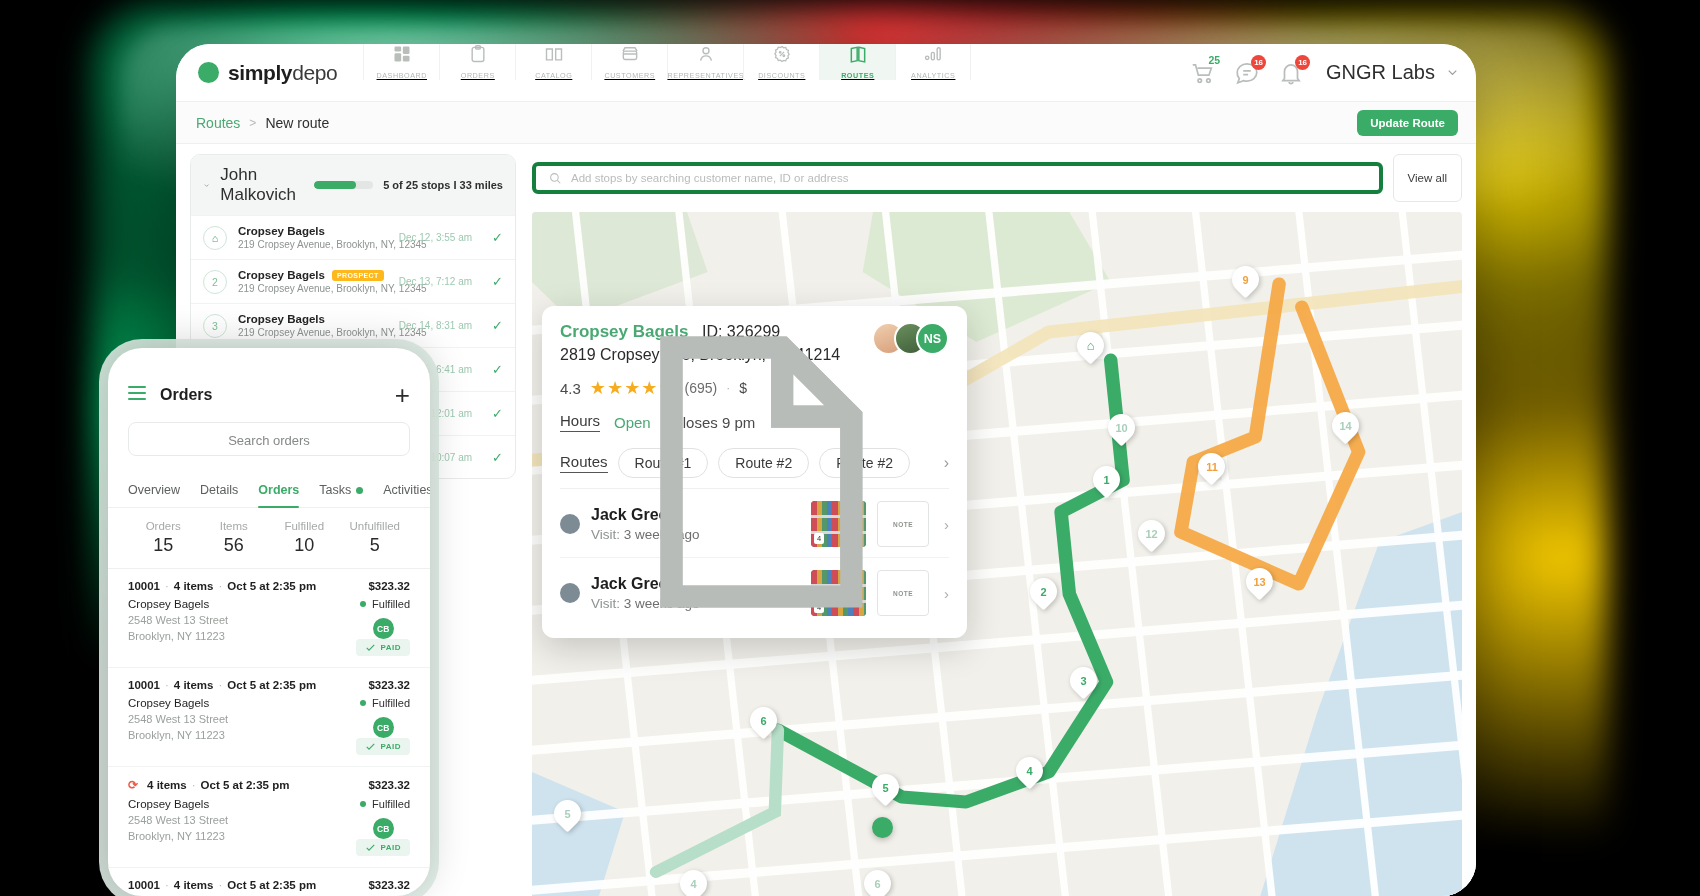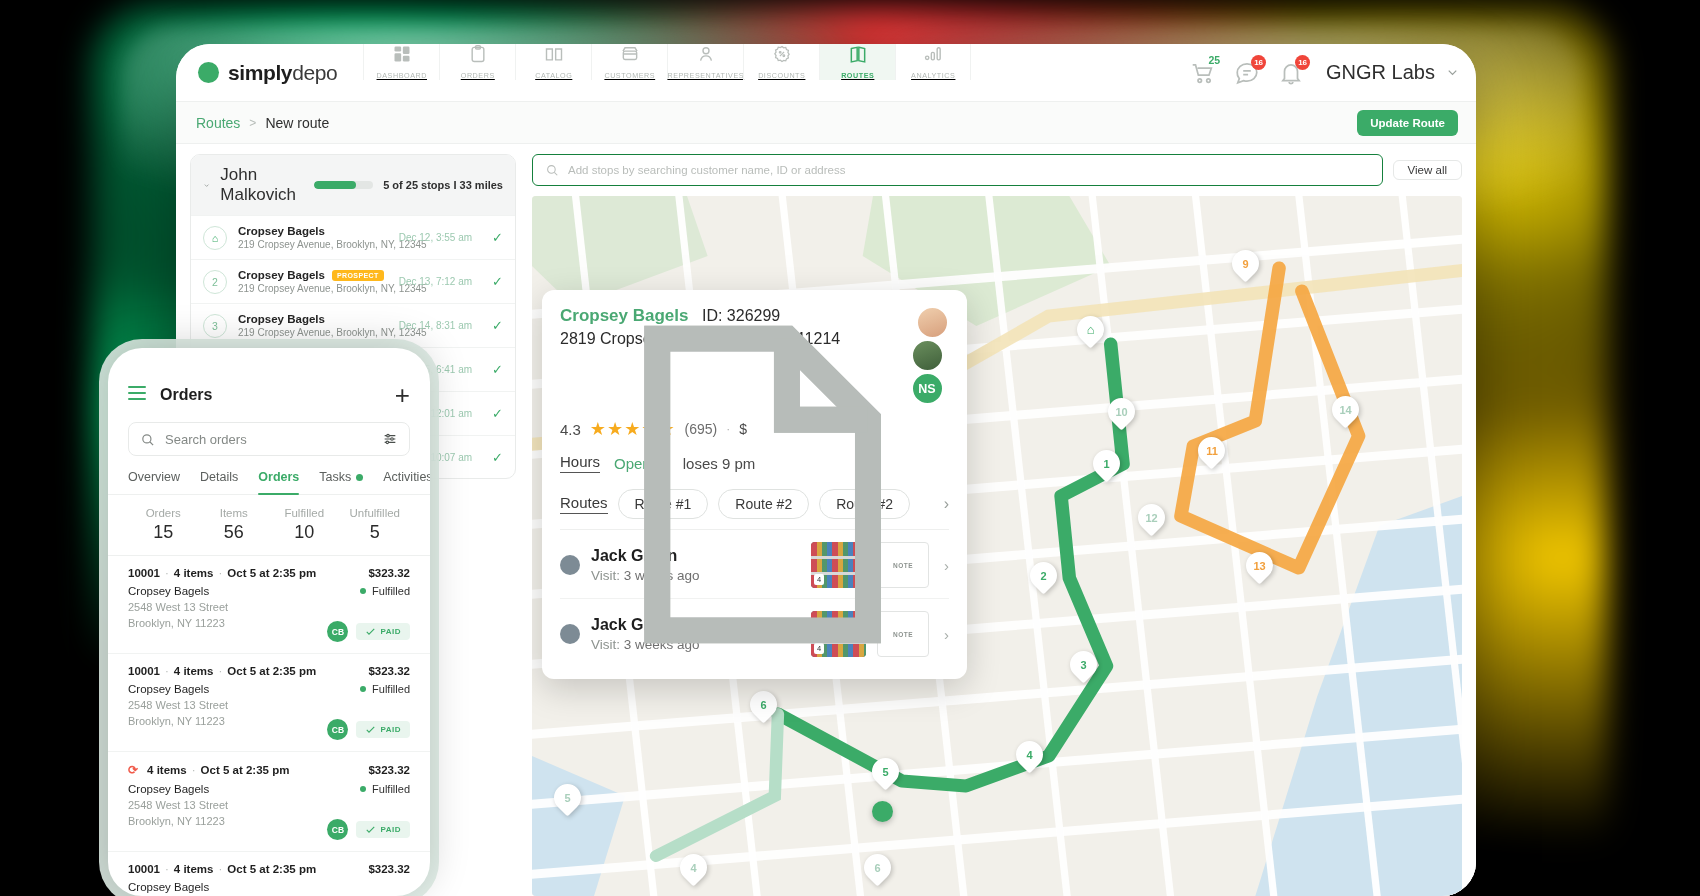--- a/index.html
+++ b/index.html
@@ -118,26 +118,26 @@
     background:#ffb81c; color:#fff; font-size:7px; font-weight:700; letter-spacing:.4px;
     padding:2px 5px; border-radius:3px;
   }
   .stopaddr { font-size: 10px; color:#8d938f; margin-top:2px; white-space:nowrap; }
   .stoptime { margin-left:auto; font-size: 10px; color:#9cc9b0; white-space:nowrap; }
   .check { color:#3bab68; font-size:13px; margin-left:9px; }
 
   
   .searchrow { display:flex; gap:10px; align-items:center; margin-bottom: 10px; }
   .searchbox {
-    flex:1; height: 32px; border:1px solid #15803d; border-radius:6px; display:flex;
+    flex:1; height: 32px; border:4px solid #15803d; border-radius:6px; display:flex;
     align-items:center; gap:9px; padding: 0 12px; background:#fff;
   }
   .searchbox .ph { font-size: 11.5px; color:#b9bdba; }
   .btn-viewall {
-    border:1px solid #e6e8e7; background:#fff; border-radius:6px; height:20px; padding: 0 14px;
+    border:1px solid #e6e8e7; background:#fff; border-radius:6px; height:48px; padding: 0 14px;
     font-size: 11.5px; color:#3a3a3a; font-family:inherit; cursor:pointer;
   }
 
   
   .map {
     position:relative; height: calc(100% - 42px); border-radius: 4px;
     background:#f3f1ec; overflow:hidden;
   }
   .map svg { position:absolute; inset:0; width:100%; height:100%; display:block; }
 
@@ -157,21 +157,21 @@
   
   .popup {
     position:absolute; left: 10px; top: 94px; width: 425px;
     background:#fff; border-radius:12px; box-shadow: 0 10px 34px rgba(0,0,0,.18);
     padding: 16px 18px 12px; z-index: 5;
   }
   .pop-titlerow { display:flex; align-items:flex-start; }
   .pop-name { font-size: 17px; color:#4aa873; font-weight:600; }
   .pop-id { font-size: 16px; color:#2b2b2b; margin-left:9px; }
   .pop-addr { font-size: 16px; color:#2b2b2b; margin-top:4px; }
-  .avatars { margin-left:auto; display:flex; align-items:center;flex-direction:column; }
+  .avatars { margin-left:auto; display:flex; align-items:center; }
   .av { width:33px; height:33px; border-radius:50%; border:2px solid #fff; background:#ddd; overflow:hidden; }
   .av:nth-child(2), .av:nth-child(3) { margin-left:-11px; }
   .av.ns { background:#3bab68; color:#fff; font-size:12.5px; font-weight:700; display:flex; align-items:center; justify-content:center; }
   .ratingrow { display:flex; align-items:center; gap:9px; margin-top: 13px; }
   .rating-val { font-size:15px; color:#4a4a4a; }
   .stars { color:#f7ab1e; font-size:18px; letter-spacing:1px; }
   .rating-cnt { font-size:14px; color:#6d6d6d; }
   .rating-sep { color:#b0b0b0; font-size:12px; }
   .rating-price { font-size:14px; color:#4a4a4a; }
   .hoursrow { display:flex; align-items:center; gap:14px; margin-top: 13px; }
@@ -204,22 +204,22 @@
     box-shadow: 0 -4px 40px rgba(0,0,0,.18), 0 0 0 9px rgba(224,238,230,.92);
     overflow:hidden; z-index: 9;
   }
   .ph-head { display:flex; align-items:center; gap:14px; padding: 34px 20px 0; }
   .burger { width:18px; }
   .burger i { display:block; height:2px; background:#3bab68; border-radius:2px; margin-bottom:4px; }
   .burger i:nth-child(2) { background:#3bab68; }
   .ph-title { font-size:16px; font-weight:700; color:#1f1f1f; }
   .ph-plus { margin-left:auto; font-size:26px; color:#2c2c2c; line-height:1; font-weight:300; }
   .ph-search {
-    margin: 14px 20px 0; height:34px; border:1px solid #e8eae9; border-radius:8px;
-    display:flex; align-items:center; gap:10px; padding: 0 11px;
+    margin: 14px 20px 13px; height:34px; border:1px solid #e8eae9; border-radius:8px;
+    display:flex; align-items:center; gap:10px; padding: 0 11px; flex-direction: column;
   }
   .ph-search .ph-ph { font-size:13px; color:#848986; }
   .ph-tabs { display:flex; gap:20px; padding: 14px 20px 0; border-bottom:1px solid #eef0ef;text-align:right; }
   .ph-tab { font-size:12.5px; color:#5c605e; padding-bottom:10px; position:relative; display:flex; align-items:center; gap:5px; }
   .ph-tab.active { color:#3bab68; font-weight:600; }
   .ph-tab.active::after { content:""; position:absolute; left:0; right:0; bottom:-1px; height:2.5px; background:#3bab68; border-radius:2px; }
   .ph-tab .gdot { width:7px; height:7px; border-radius:50%; background:#3bab68; display:inline-block; }
   .ph-stats { display:flex; padding: 12px 20px 12px; border-bottom:1px solid #eef0ef; }
   .ph-stat { flex:1; text-align:center; }
   .ph-stat .k { font-size:11.5px; color:#a5aaa7; }
@@ -229,21 +229,21 @@
   .ord-meta { font-size:11.5px; font-weight:700; color:#1f1f1f; display:flex; align-items:center; gap:5px; }
   .ord-meta .sep { color:#b7bcb9; font-weight:400; }
   .recycle { color:#f05a4a; font-size:12px; margin-right:4px; }
   .ord-amt { margin-left:auto; font-size:11.5px; font-weight:700; color:#1f1f1f; }
   .ord-body { display:flex; align-items:flex-start; margin-top:6px; }
   .ord-cust { font-size:11.5px; color:#1f1f1f; }
   .ord-addr { font-size:11px; color:#9aa09c; margin-top:3px; line-height:1.45; }
   .ord-right { margin-left:auto; text-align:right; }
   .status { font-size:11px; color:#2f2f2f; display:flex; align-items:center; gap:6px; justify-content:flex-end; }
   .status .sdot { width:6px; height:6px; border-radius:50%; background:#3bab68; }
-  .ord-badges { display:flex; gap:8px; align-items:center; justify-content:flex-end; margin-top:24px; }
+  .ord-badges { display:flex; align-items:center; justify-content:flex-end; margin-top:8px;flex-direction:column; }
   .cb { width:21px; height:21px; border-radius:50%; background:#3bab68; color:#fff; font-size:8.5px; font-weight:700; display:flex; align-items:center; justify-content:center; }
   .paid { background:#e9f5ee; color:#3bab68; font-size:8px; font-weight:700; letter-spacing:.5px; border-radius:4px; padding:4px 9px; display:flex; align-items:center; gap:4px; }
 
   
   .ghostrow { font-size:10.5px; color:#c9cdca; font-weight:700; }
 </style>
 </head>
 <body>
 
 <div id="stage">

